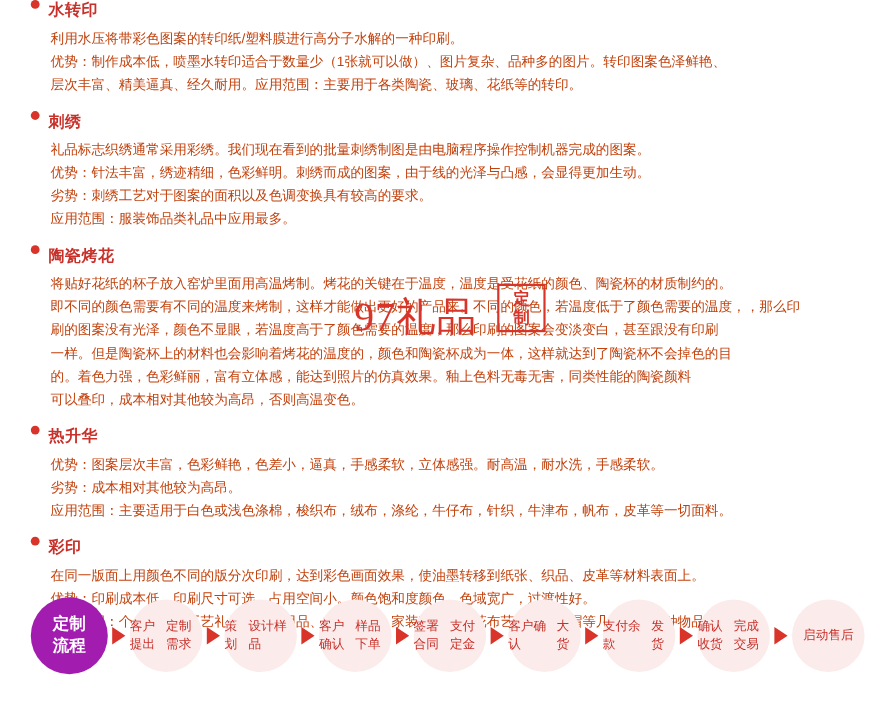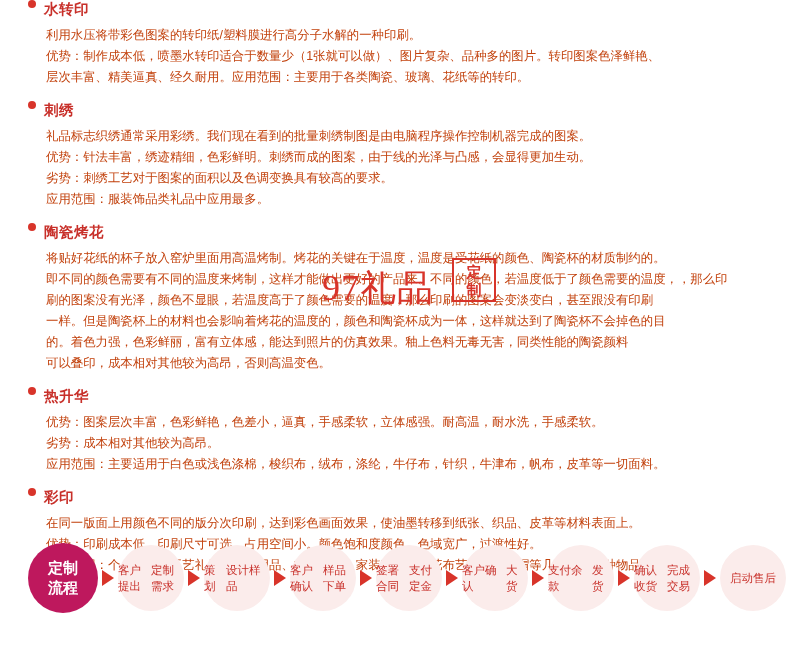--- a/index.html
+++ b/index.html
@@ -99,21 +99,21 @@
     left: 28px;
     top: 540px;
     display: flex;
     align-items: center;
     height: 76px;
   }
   .flow-start {
     width: 70px;
     height: 70px;
     border-radius: 50%;
-    background: #be185d;
+    background: #a21caf;
     color: #fff;
     display: flex;
     flex-direction: column;
     align-items: center;
     justify-content: center;
     font-size: 15px;
     font-weight: bold;
     line-height: 20px;
     flex: 0 0 auto;
   }

